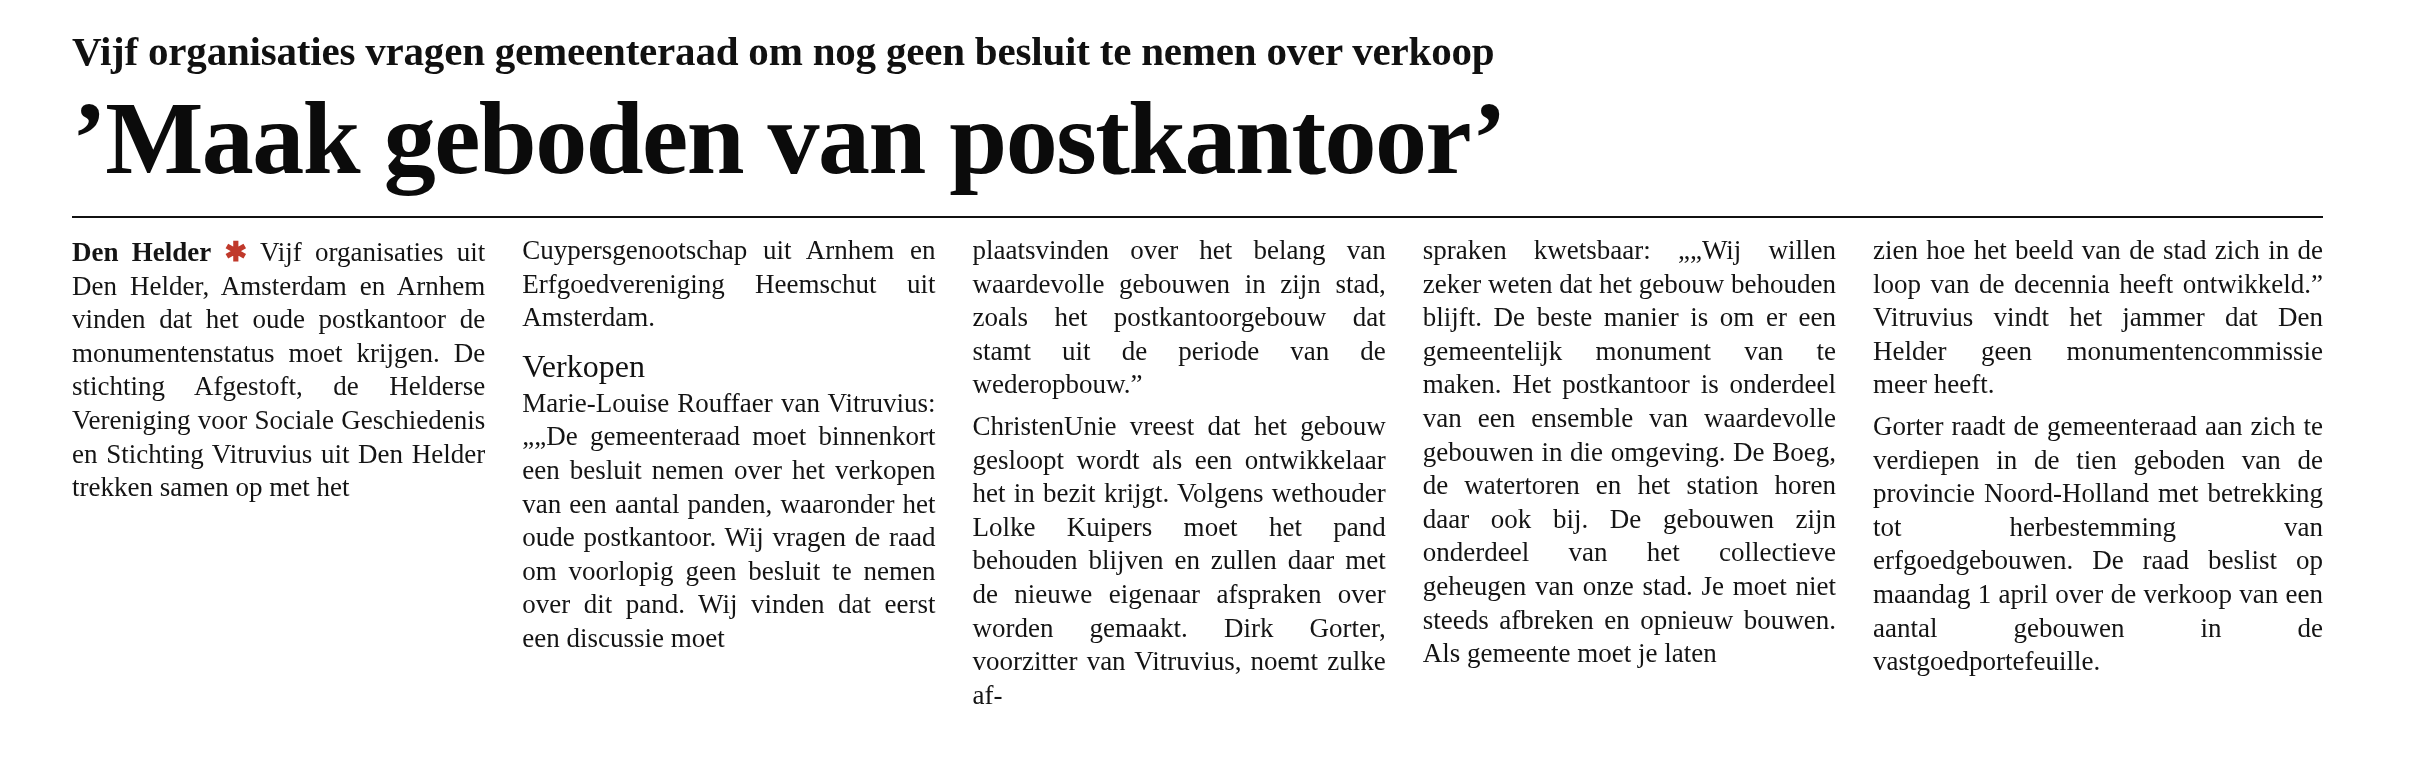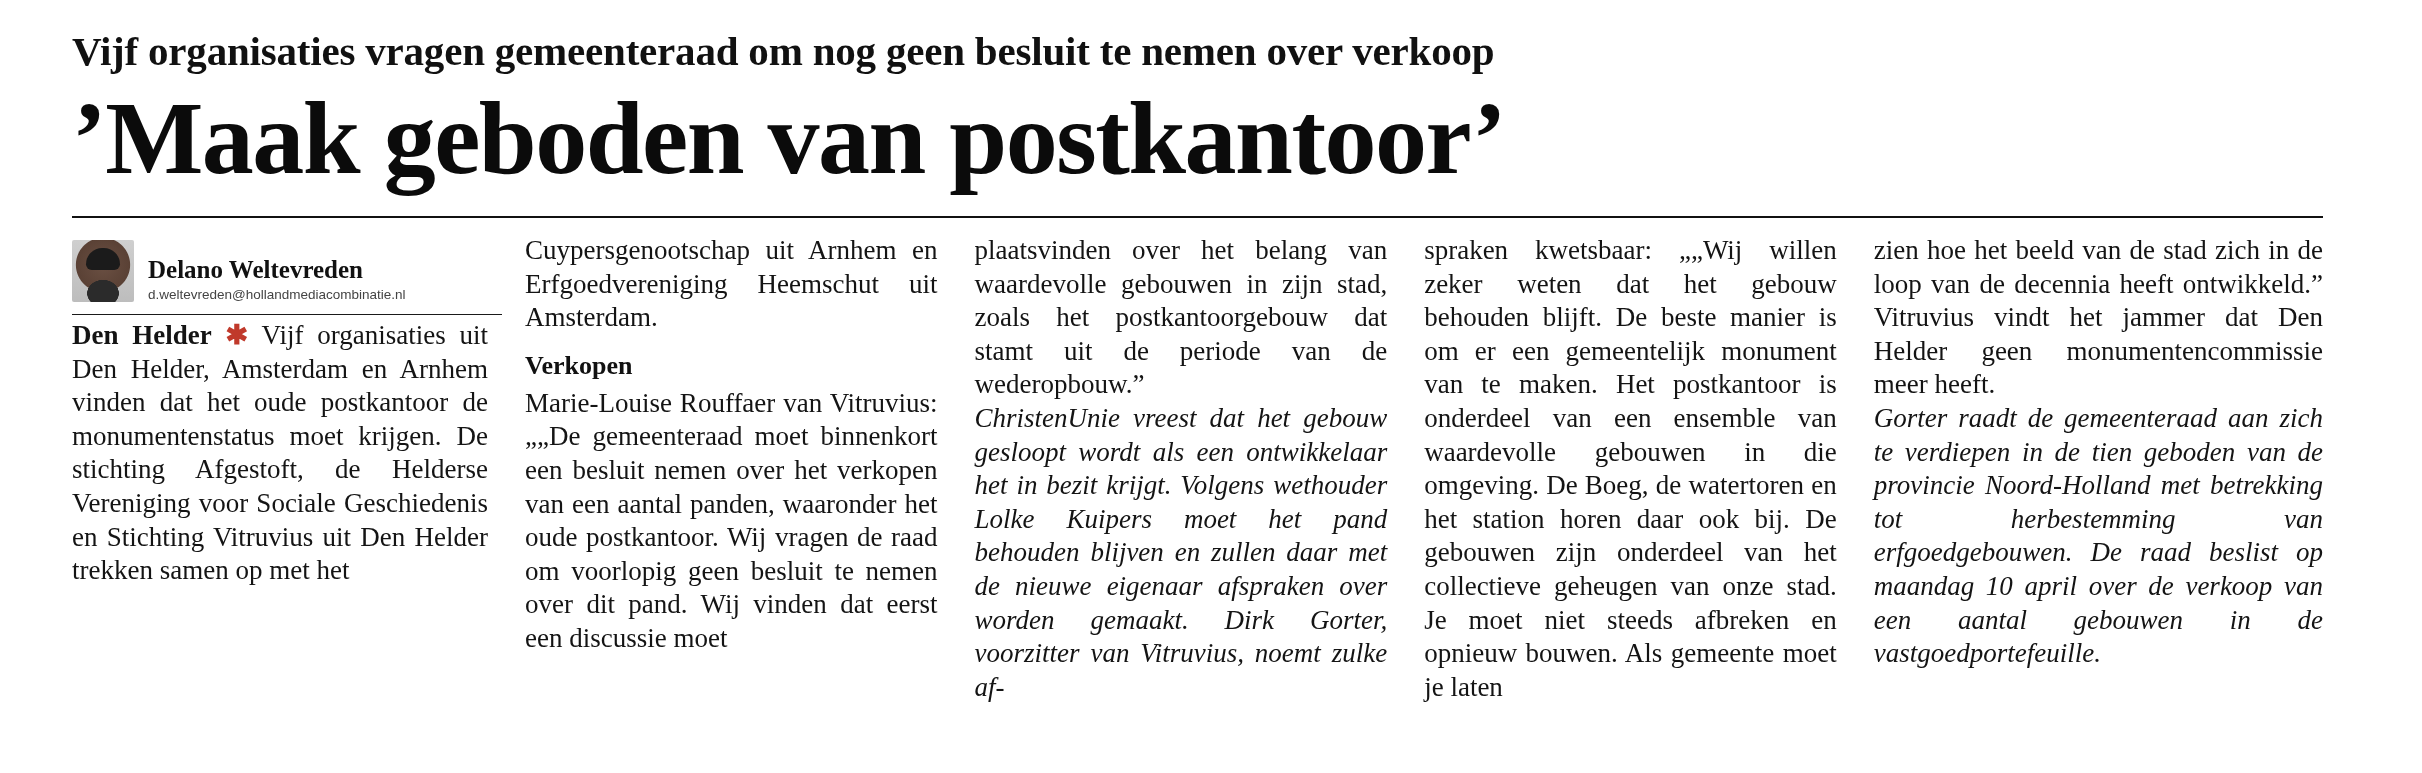--- a/index.html
+++ b/index.html
@@ -110,32 +110,32 @@
   p.body {
     font-family: "Liberation Serif", serif;
     font-size: 27px;
     line-height: 33.6px;
     color: #141414;
     margin: 0;
     text-align: justify;
     hyphens: auto;
     -webkit-hyphens: auto;
   }
-  p.body + p.body { margin-top: 0; font-style: italic; }
+  p.body + p.body { margin-top: 8px; }
   .lead-start {
     font-weight: 700;
   }
   .star {
     color: #c0392b;
     font-weight: 700;
   }
   .subhead {
     font-family: "Liberation Serif", serif;
-    font-weight: 700;
-    font-size: 26px;
+    font-weight: 400;
+    font-size: 32px;
     line-height: 34px;
     color: #111111;
     margin: 14px 0 4px 0;
   }
   .col-first-pad { padding-top: 4px; }
   .col-top-pad { padding-top: 2px; }
 </style>
 </head>
 <body>
 
@@ -143,44 +143,37 @@
 
   <div class="kicker">Vijf organisaties vragen gemeenteraad om nog geen besluit te nemen over verkoop</div>
 
   <h1 class="headline">’Maak geboden van postkantoor’</h1>
 
   <div class="rule"></div>
 
   <div class="columns">
 
     <div class="col">
-      <div class="byline">
-        <div class="avatar"></div>
-        <div class="byline-text">
-          <div class="byline-name">Delano Weltevreden</div>
-          <div class="byline-mail">d.weltevreden@hollandmediacombinatie.nl</div>
-        </div>
-      </div>
       <p class="body col-first-pad"><span class="lead-start">Den Helder</span> <span class="star">✱</span> <span>Vijf organisaties uit Den Helder, Amsterdam en Arnhem vinden dat het oude postkantoor de monumentenstatus moet krijgen. De stichting Afgestoft, de Helderse Vereniging voor Sociale Geschiedenis en Stichting Vitruvius uit Den Helder trekken samen op met het</span></p>
     </div>
 
     <div class="col col-top-pad">
       <p class="body">Cuypersgenootschap uit Arnhem en Erfgoedvereniging Heemschut uit Amsterdam.</p>
       <div class="subhead">Verkopen</div>
       <p class="body">Marie-Louise Rouffaer van Vitruvius: „„De gemeenteraad moet binnenkort een besluit nemen over het verkopen van een aantal panden, waaronder het oude postkantoor. Wij vragen de raad om voorlopig geen besluit te nemen over dit pand. Wij vinden dat eerst een discussie moet</p>
     </div>
 
     <div class="col col-top-pad">
       <p class="body">plaatsvinden over het belang van waardevolle gebouwen in zijn stad, zoals het postkantoorgebouw dat stamt uit de periode van de wederopbouw.”</p>
       <p class="body">ChristenUnie vreest dat het gebouw gesloopt wordt als een ontwikkelaar het in bezit krijgt. Volgens wethouder Lolke Kuipers moet het pand behouden blijven en zullen daar met de nieuwe eigenaar afspraken over worden gemaakt. Dirk Gorter, voorzitter van Vitruvius, noemt zulke af-</p>
     </div>
 
     <div class="col col-top-pad">
       <p class="body">spraken kwetsbaar: „„Wij willen zeker weten dat het gebouw behouden blijft. De beste manier is om er een gemeentelijk monument van te maken. Het postkantoor is onderdeel van een ensemble van waardevolle gebouwen in die omgeving. De Boeg, de watertoren en het station horen daar ook bij. De gebouwen zijn onderdeel van het collectieve geheugen van onze stad. Je moet niet steeds afbreken en opnieuw bouwen. Als gemeente moet je laten</p>
     </div>
 
     <div class="col col-top-pad">
       <p class="body">zien hoe het beeld van de stad zich in de loop van de decennia heeft ontwikkeld.” Vitruvius vindt het jammer dat Den Helder geen monumentencommissie meer heeft.</p>
-      <p class="body">Gorter raadt de gemeenteraad aan zich te verdiepen in de tien geboden van de provincie Noord-Holland met betrekking tot herbestemming van erfgoedgebouwen. De raad beslist op maandag 10 april over de verkoop van een aantal gebouwen in de vastgoedportefeuille.</p>
+      <p class="body">Gorter raadt de gemeenteraad aan zich te verdiepen in de tien geboden van de provincie Noord-Holland met betrekking tot herbestemming van erfgoedgebouwen. De raad beslist op maandag 1 april over de verkoop van een aantal gebouwen in de vastgoedportefeuille.</p>
     </div>
 
   </div>
 </div>
 
 </body></html>

